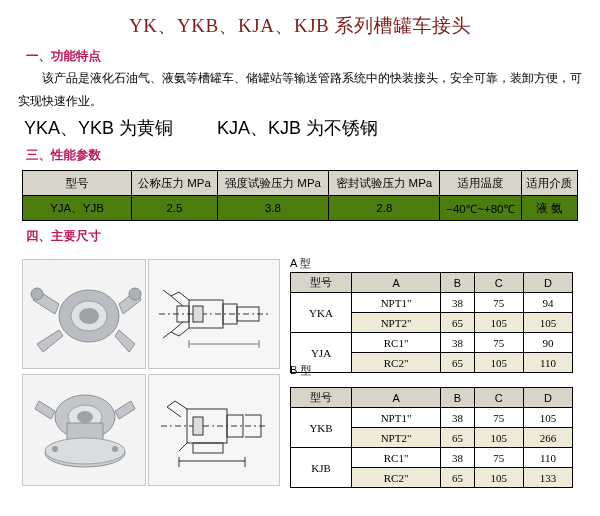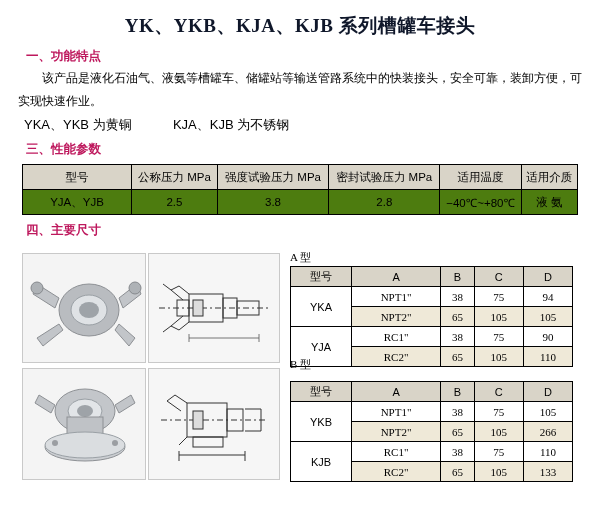--- a/index.html
+++ b/index.html
@@ -15,44 +15,44 @@
     overflow: hidden;
   }
   .page {
     position: relative;
     width: 600px;
     height: 516px;
   }
   .title {
     text-align: center;
     font-family: "Liberation Serif", serif;
-    font-weight: bold;
+    font-weight: normal;
     font-size: 19px;
     letter-spacing: 0.5px;
     padding-top: 13px;
     padding-bottom: 2px;
-    color: #0f172a;
+    color: #7f1d1d;
   }
   .section-head {
     color: #be185d;
     font-weight: bold;
     font-size: 12.5px;
     margin-left: 26px;
     margin-top: 7px;
     font-family: "Liberation Sans", sans-serif;
   }
   .body-text {
     font-size: 12px;
     line-height: 23px;
     margin: 2px 18px 0 18px;
     text-indent: 24px;
     font-family: "Liberation Sans", sans-serif;
   }
   .material-line {
-    font-size: 13px;
+    font-size: 18px;
     margin: 3px 9px 0 24px;
     font-family: "Liberation Sans", sans-serif;
   }
   .material-line .gap {
     display: inline-block;
     width: 34px;
   }
 
   
   table.perf {
@@ -92,21 +92,21 @@
     overflow: hidden;
   }
   .photo1 { left: 22px; top: 8px; width: 122px; height: 108px; }
   .draw1  { left: 148px; top: 8px; width: 130px; height: 108px; }
   .photo2 { left: 22px; top: 123px; width: 122px; height: 110px; }
   .draw2  { left: 148px; top: 123px; width: 130px; height: 110px; }
 
   .type-label {
     position: absolute;
     font-size: 11px;
-    font-family: Liberation Serif, serif;
+    font-family: Liberation Sans, sans-serif;
   }
   .type-a { left: 290px; top: 5px; }
   .type-b { left: 290px; top: 112px; }
 
   table.dim {
     position: absolute;
     border-collapse: collapse;
     width: 283px;
     font-size: 11px;
     font-family: "Liberation Serif", serif;
@@ -120,21 +120,21 @@
     font-weight: normal;
     padding: 0;
   }
   table.dim thead th {
     background: #d9d4c8;
     font-family: "Liberation Sans", sans-serif;
     font-size: 11px;
   }
   table.dim td.rowhead {
     width: 60px;
-    font-family: Liberation Sans, sans-serif;
+    font-family: Liberation Serif, serif;
   }
   table.dim tr.alt td {
     background: #efe9d8;
   }
   svg { display: block; }
 </style>
 </head>
 <body>
 
 <div class="page">

